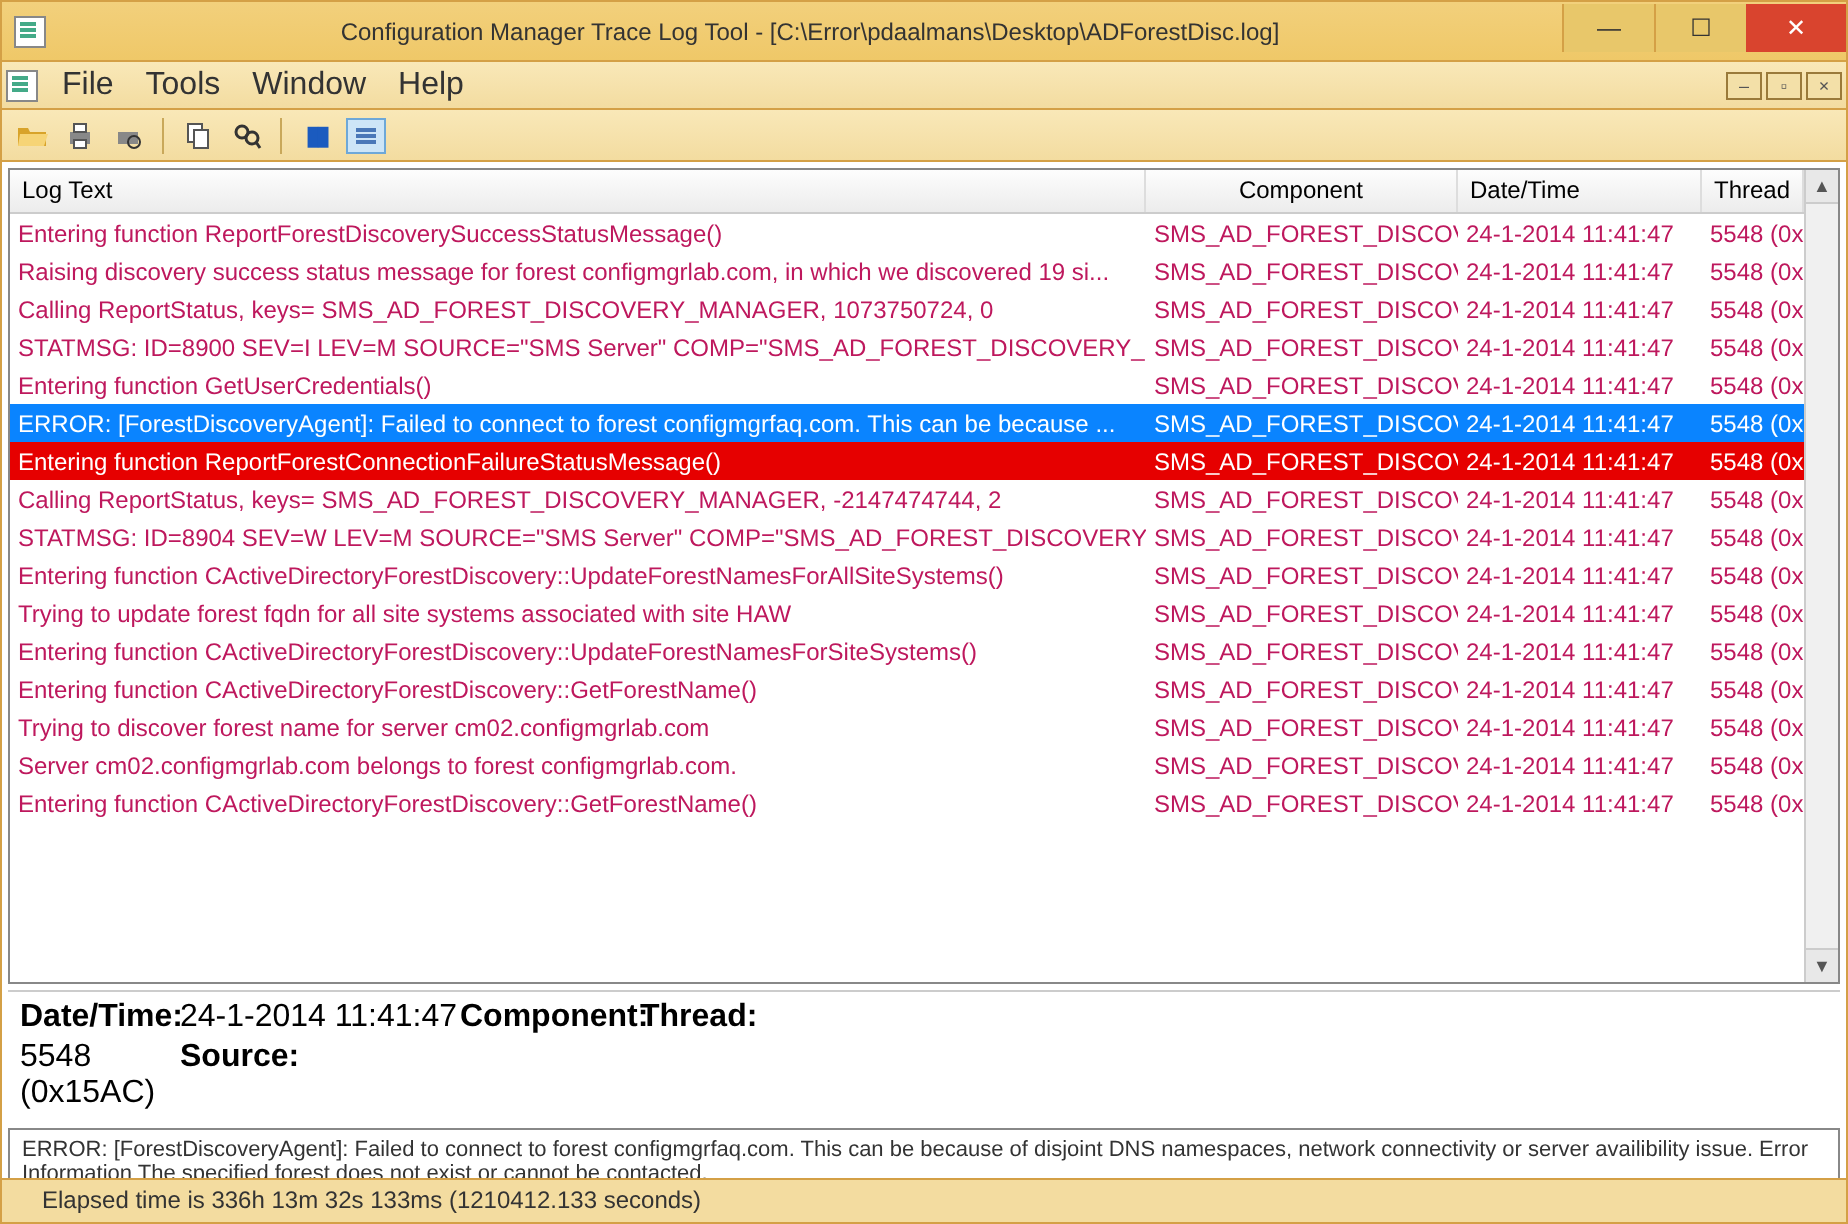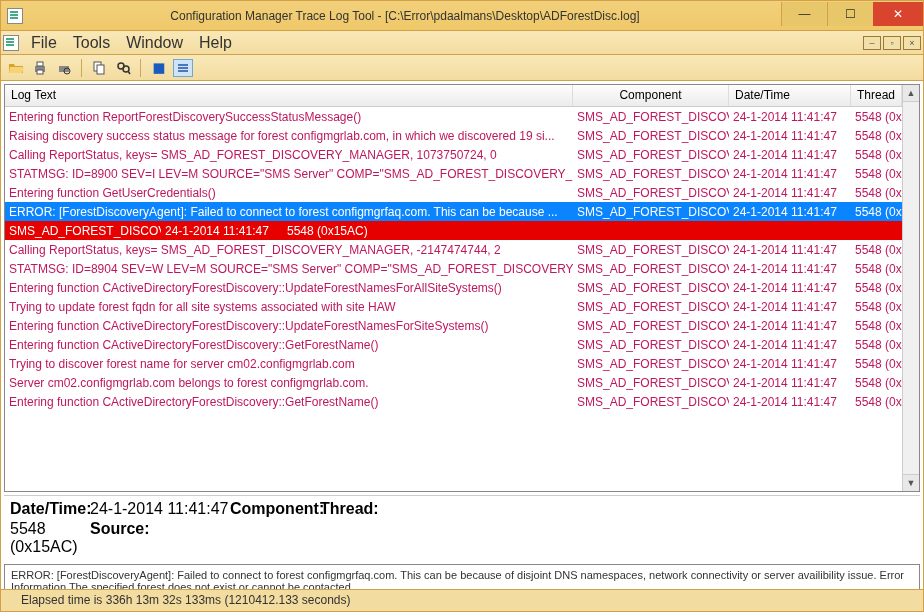--- a/index.html
+++ b/index.html
@@ -225,20 +225,21 @@
           <div class="c c-date">24-1-2014 11:41:47</div>
           <div class="c c-thread">5548 (0x15AC)</div>
         </div>
         <div class="row sel-blue">
           <div class="c c-text">ERROR: [ForestDiscoveryAgent]: Failed to connect to forest configmgrfaq.com. This can be because ...</div>
           <div class="c c-comp">SMS_AD_FOREST_DISCOVEI</div>
           <div class="c c-date">24-1-2014 11:41:47</div>
           <div class="c c-thread">5548 (0x15AC)</div>
         </div>
         <div class="row sel-red">
+          <div class="c c-text">Entering function ReportForestConnectionFailureStatusMessage()</div>
           <div class="c c-comp">SMS_AD_FOREST_DISCOVEI</div>
           <div class="c c-date">24-1-2014 11:41:47</div>
           <div class="c c-thread">5548 (0x15AC)</div>
         </div>
         <div class="row">
           <div class="c c-text">Calling ReportStatus, keys= SMS_AD_FOREST_DISCOVERY_MANAGER, -2147474744, 2</div>
           <div class="c c-comp">SMS_AD_FOREST_DISCOVEI</div>
           <div class="c c-date">24-1-2014 11:41:47</div>
           <div class="c c-thread">5548 (0x15AC)</div>
         </div>

